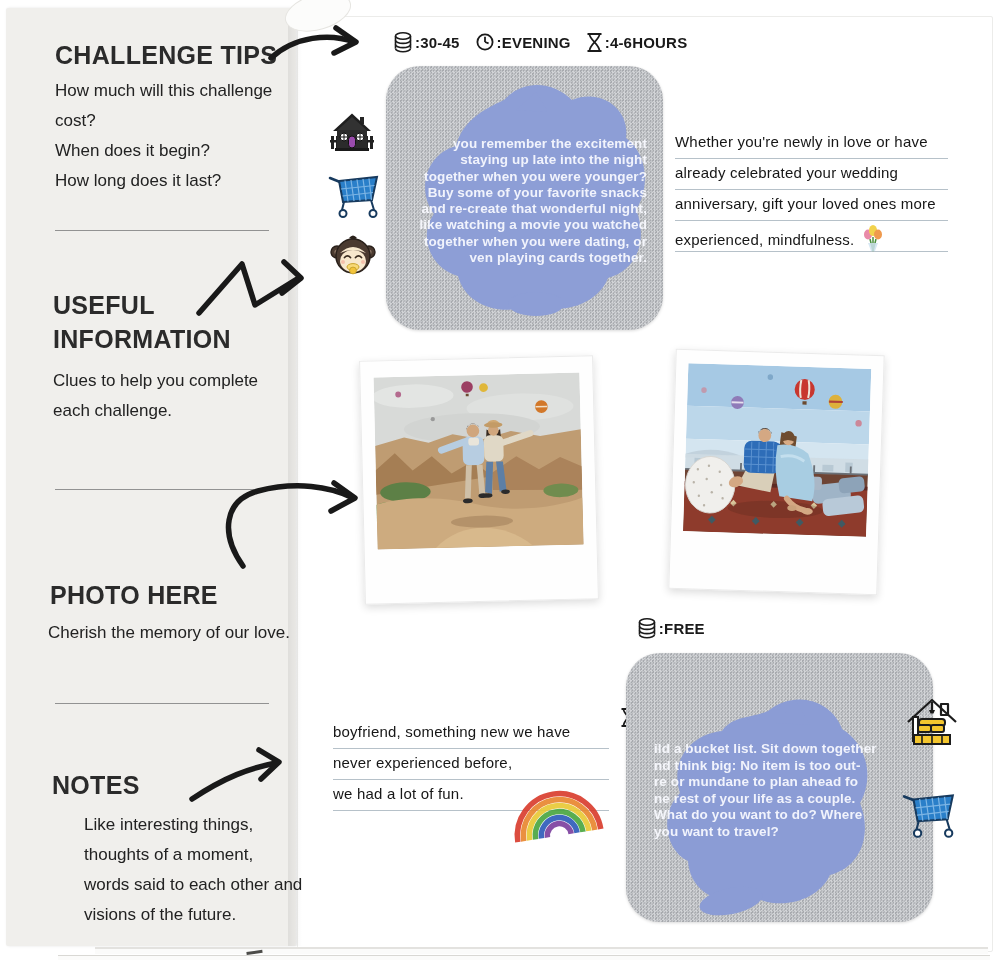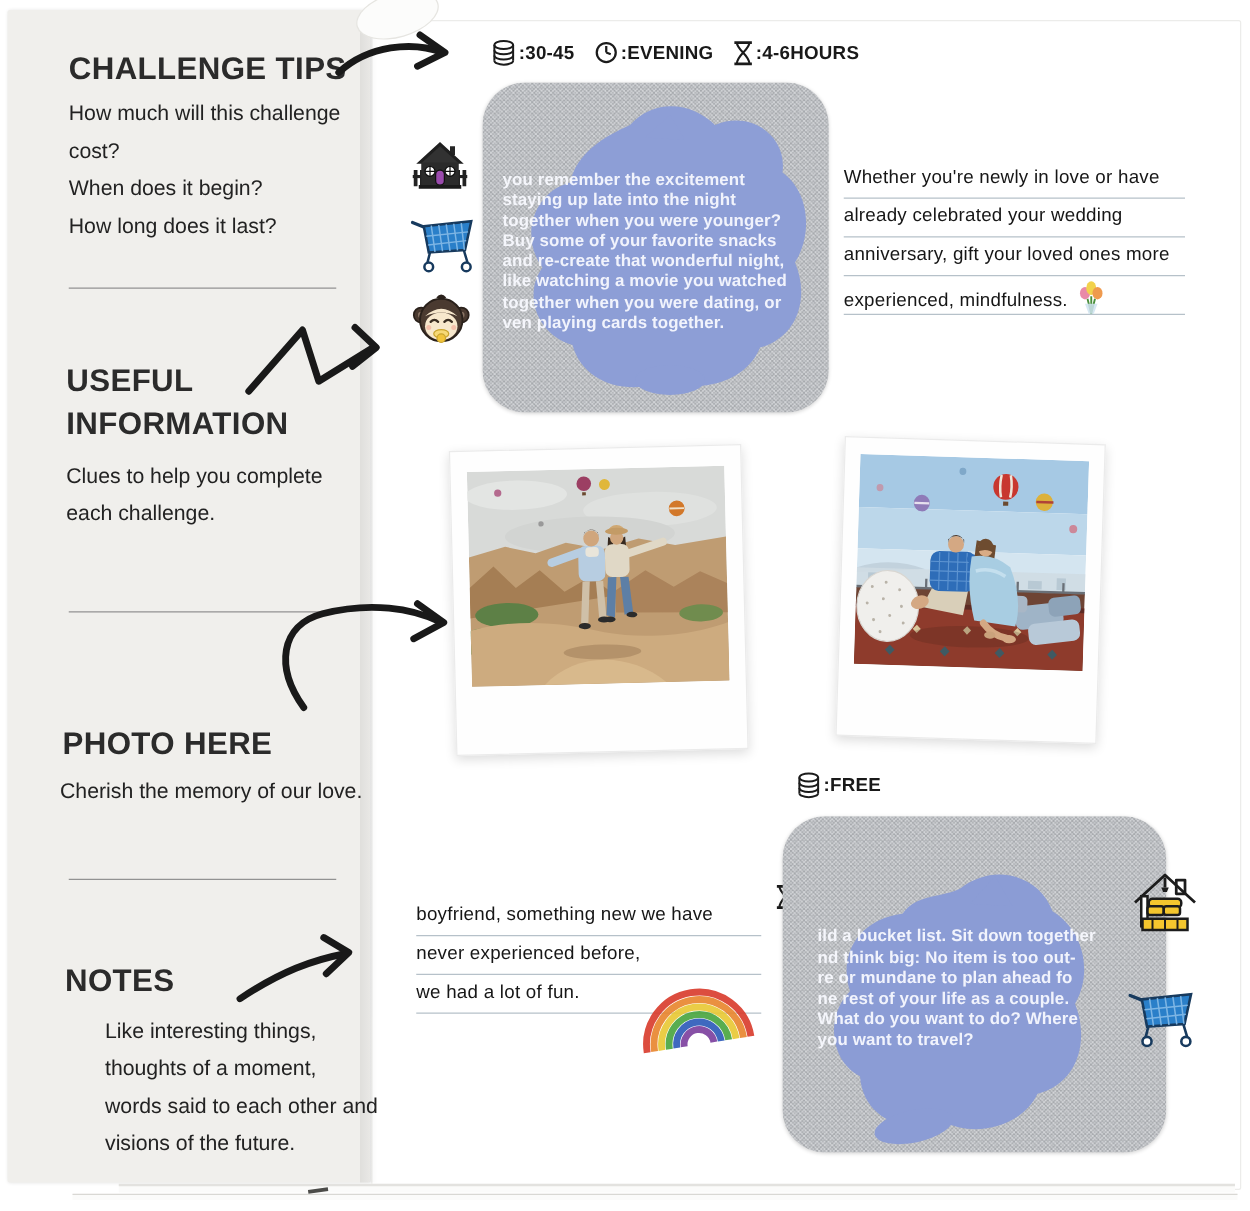--- a/index.html
+++ b/index.html
@@ -48,21 +48,21 @@
     background-image:
       repeating-conic-gradient(rgba(255,255,255,.20) 0% 25%, rgba(118,120,124,.20) 0% 50%),
       repeating-conic-gradient(rgba(255,255,255,.12) 0% 25%, rgba(96,98,102,.12) 0% 50%);
     background-size:3px 3px,5px 5px;background-position:0 0,1px 2px;
     box-shadow:0 1px 3px rgba(0,0,0,.15);}
   #card1{left:386px;top:66px;width:277px;height:264px;}
   #card2{left:626px;top:653px;width:267px;height:269px;padding-left:40px;}
   .blob{position:absolute;left:0;top:0;}
   .card-text{position:absolute;font-weight:bold;font-size:13.5px;line-height:16.3px;
     color:rgba(249,250,255,.93);letter-spacing:.1px;}
-  #card1-text{left:16px;right:16px;top:70px;text-align:left;}
+  #card1-text{left:16px;right:16px;top:70px;text-align:right;}
   #card2-text{left:28px;right:10px;top:88px;text-align:left;line-height:16.6px;}
   
   .sticker{position:absolute;}
   #icon-house{left:330px;top:110px;}
   #icon-cart-left{left:326px;top:170px;}
   #icon-monkey{left:330px;top:234px;}
   #icon-porch{left:903px;top:695px;}
   #icon-cart-right{left:900px;top:788px;}
   
   .hw{position:absolute;}

